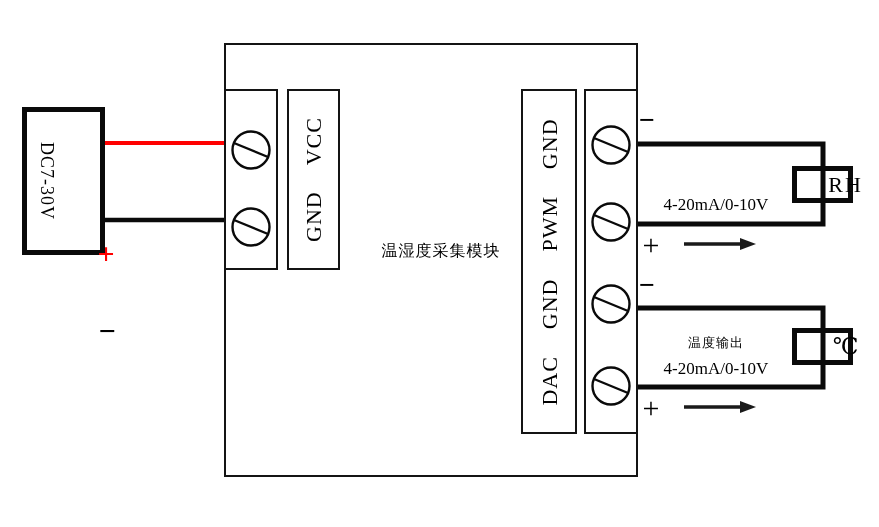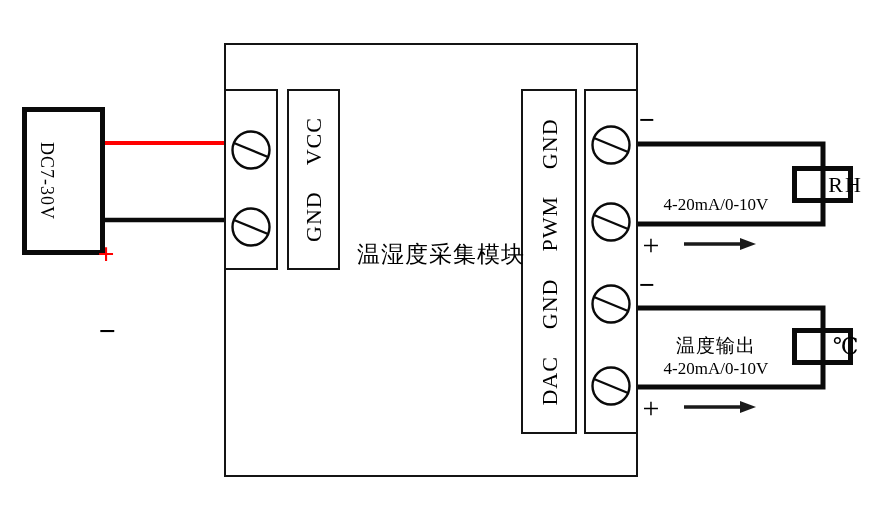--- a/index.html
+++ b/index.html
@@ -22,21 +22,21 @@
 
   
   .z-module { z-index: 1; }
   .z-wires  { z-index: 2; }
   .z-boxes  { z-index: 3; }
   .z-screws { z-index: 4; }
   .z-text   { z-index: 5; }
 
   
   .module-box { left: 224px; top: 43px; width: 414px; height: 434px; }
-  .module-title { left: 341px; top: 241px; width: 200px; font-size: 23px; letter-spacing: 1px; }
+  .module-title { left: 341px; top: 241px; width: 200px; font-size: 16px; letter-spacing: 1px; }
 
   
   .power-box { left: 22px; top: 107px; width: 83px; height: 148px; }
   .power-label {
     position: absolute; left: 9px; top: 0; height: 138px;
     writing-mode: vertical-rl;
     display: flex; align-items: center; justify-content: center;
     font-size: 18px; letter-spacing: 1px; white-space: nowrap;
   }
   .power-plus  { left: 64px; top: 127px; width: 30px; height: 30px; font-size: 30px; font-weight: bold; color: #ff0000; }
@@ -64,21 +64,21 @@
   .degc-box { left: 792px; top: 328px; width: 61px; height: 37px; font-size: 23px; letter-spacing: 0; }
 
   
   .hum-minus  { left: 633px; top: 106px; width: 28px; height: 28px; font-size: 28px; font-weight: bold; }
   .hum-plus   { left: 636px; top: 230px; width: 30px; height: 30px; font-size: 30px; }
   .temp-minus { left: 633px; top: 271px; width: 28px; height: 28px; font-size: 28px; font-weight: bold; }
   .temp-plus  { left: 636px; top: 393px; width: 30px; height: 30px; font-size: 30px; }
 
   .hum-title  { left: 626px; top: 171px; width: 180px; font-size: 19px; letter-spacing: 1px; }
   .hum-range  { left: 626px; top: 195px; width: 180px; font-size: 17px; }
-  .temp-title { left: 626px; top: 335px; width: 180px; font-size: 19px; letter-spacing: 1px; }
+  .temp-title { left: 626px; top: 335px; width: 180px; font-size: 13px; letter-spacing: 1px; }
   .temp-range { left: 626px; top: 359px; width: 180px; font-size: 17px; }
 </style>
 </head>
 <body>
 
 <div class="canvas">
 
   <div class="box module-box z-module"></div>
 
   <svg class="layer z-wires" width="879" height="527" viewBox="0 0 879 527">

